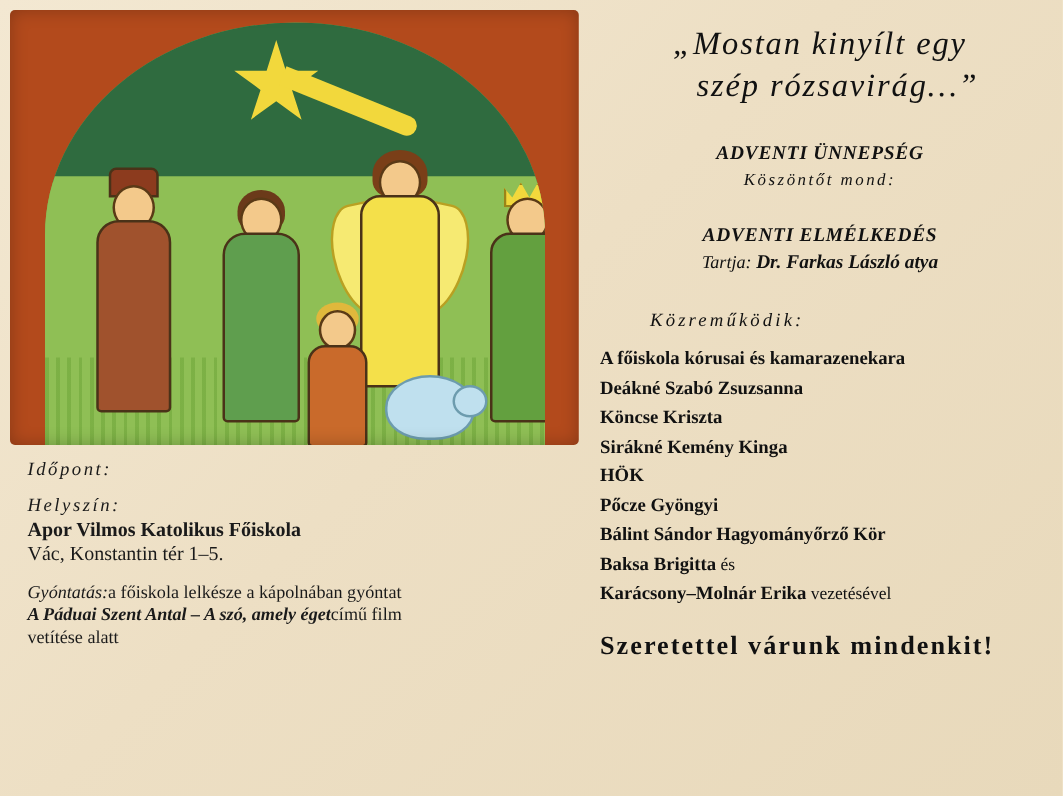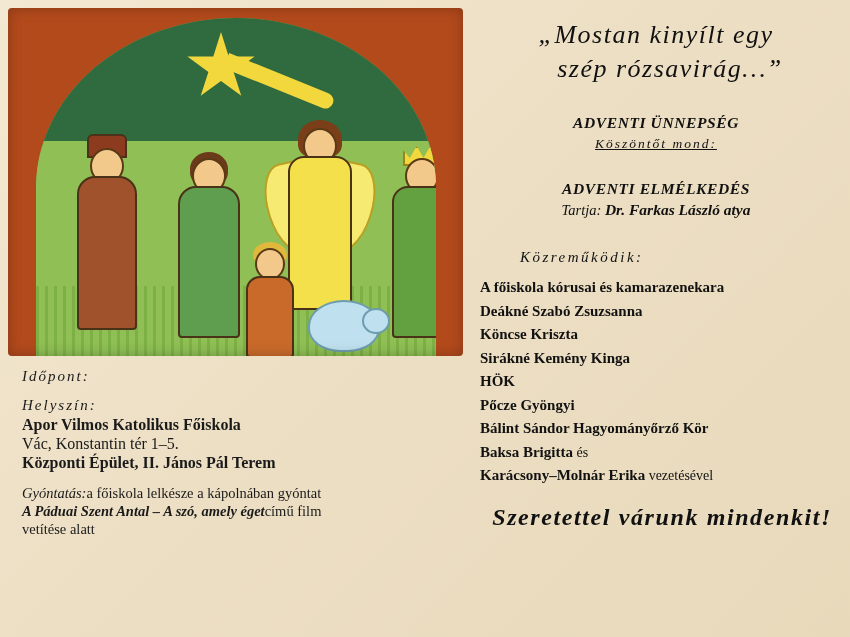--- a/index.html
+++ b/index.html
@@ -174,21 +174,20 @@
     font-weight: bold;
     font-size: 15.5px;
     letter-spacing: .6px;
     margin-top: 28px;
   }
   .sec-sub {
     font-style: italic;
     font-size: 13.5px;
     letter-spacing: 2px;
     margin-top: 4px;
-    text-decoration: underline;
   }
   .sec-name {
     font-style: italic;
     font-weight: bold;
     font-size: 15.5px;
     margin-top: 3px;
   }
   .sec-row { font-style: italic; font-size: 14.5px; margin-top: 3px; }
   .sec-row b { font-size: 15.5px; }
   .contrib-label {
@@ -202,24 +201,23 @@
   .contrib {
     font-weight: bold;
     font-size: 15px;
     line-height: 22.5px;
     white-space: nowrap;
   }
   .contrib .normal { font-weight: normal; font-size: 14px; }
   .closing {
     margin-top: 16px;
     font-weight: bold;
-    font-size: 24px;
+    font-size: 21px;
     letter-spacing: 1.6px;
-    text-align: right;
-    font-style: italic;
+    text-align: left;
   }
 </style>
 </head>
 <body>
 
 <div class="poster">
 
   <div class="illustration">
     <div class="ill-inner">
       <div class="arch">
@@ -270,21 +268,20 @@
 
   <div class="left-text">
     <div class="blk">
       <div class="lbl">Időpont:</div>
     </div>
 
     <div class="blk">
       <div class="lbl">Helyszín:</div>
       <div class="line bold">Apor Vilmos Katolikus Főiskola</div>
       <div class="line">Vác, Konstantin tér 1–5.</div>
-      <div class="line bold">Központi Épület, II. János Pál Terem</div>
     </div>
 
     <div class="gy">
       <div>
         <span class="it">Gyóntatás:</span><span>a főiskola lelkésze a kápolnában gyóntat</span>
       </div>
       <div>
         <span class="bold it">A Páduai Szent Antal – A szó, amely éget</span><span>című film</span>
       </div>
       <div>vetítése alatt</div>

